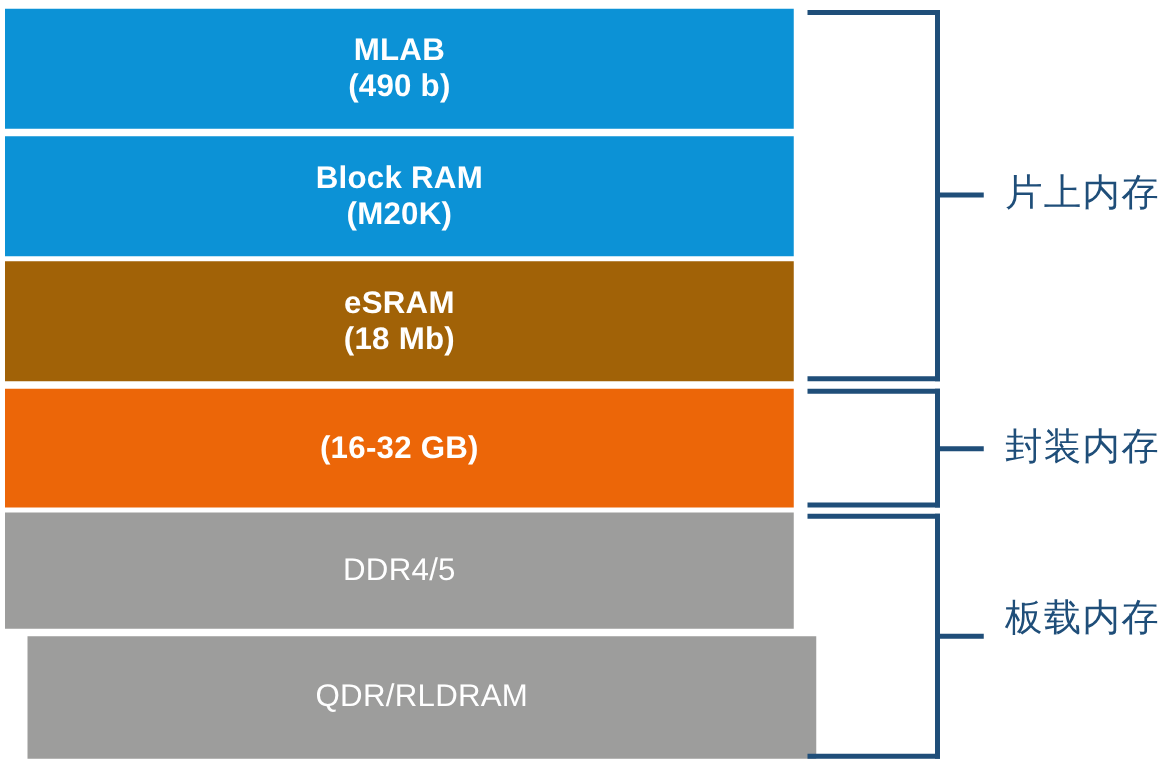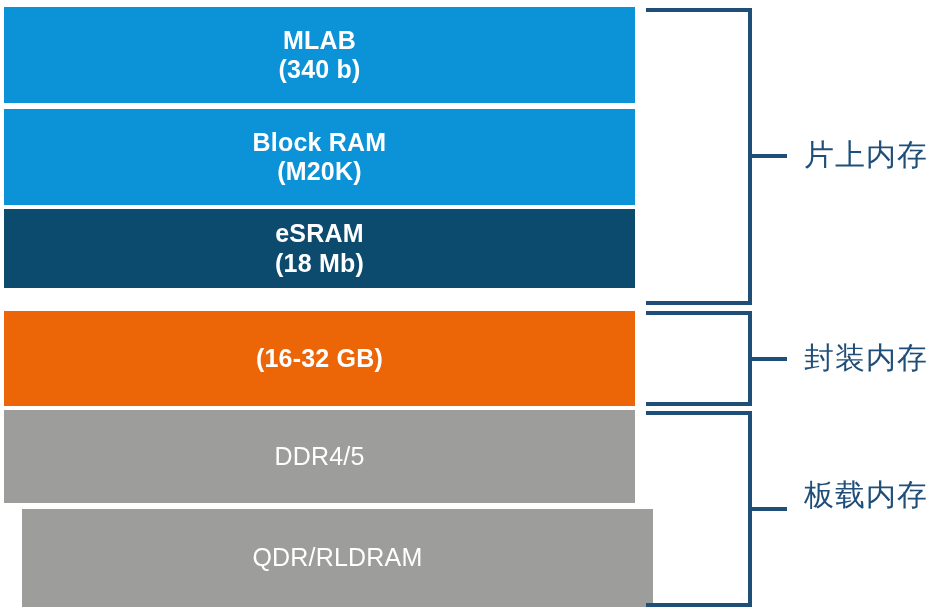--- a/index.html
+++ b/index.html
@@ -79,29 +79,29 @@
     letter-spacing: 1px;
   }
 </style>
 </head>
 <body>
 
 <div id="stage">
 
   <div class="mem-block" style="top:7px;height:96px;background:#0C92D6;">
     <div class="line1">MLAB</div>
-    <div class="line2">(340 b)</div>
+    <div class="line2">(490 b)</div>
   </div>
 
   <div class="mem-block" style="top:109px;height:96px;background:#0C92D6;">
     <div class="line1">Block RAM</div>
     <div class="line2">(M20K)</div>
   </div>
 
-  <div class="mem-block" style="top:209px;height:79px;background:#0c4a6e;">
+  <div class="mem-block" style="top:209px;height:96px;background:#a16207;">
     <div class="line1">eSRAM</div>
     <div class="line2">(18 Mb)</div>
   </div>
 
   <div class="mem-block" style="top:311px;height:95px;background:#EC6608;">
     <div class="line2">(16-32 GB)</div>
   </div>
 
   <div class="mem-block single" style="top:410px;height:93px;background:#9D9D9C;">
     <div class="line1">DDR4/5</div>

